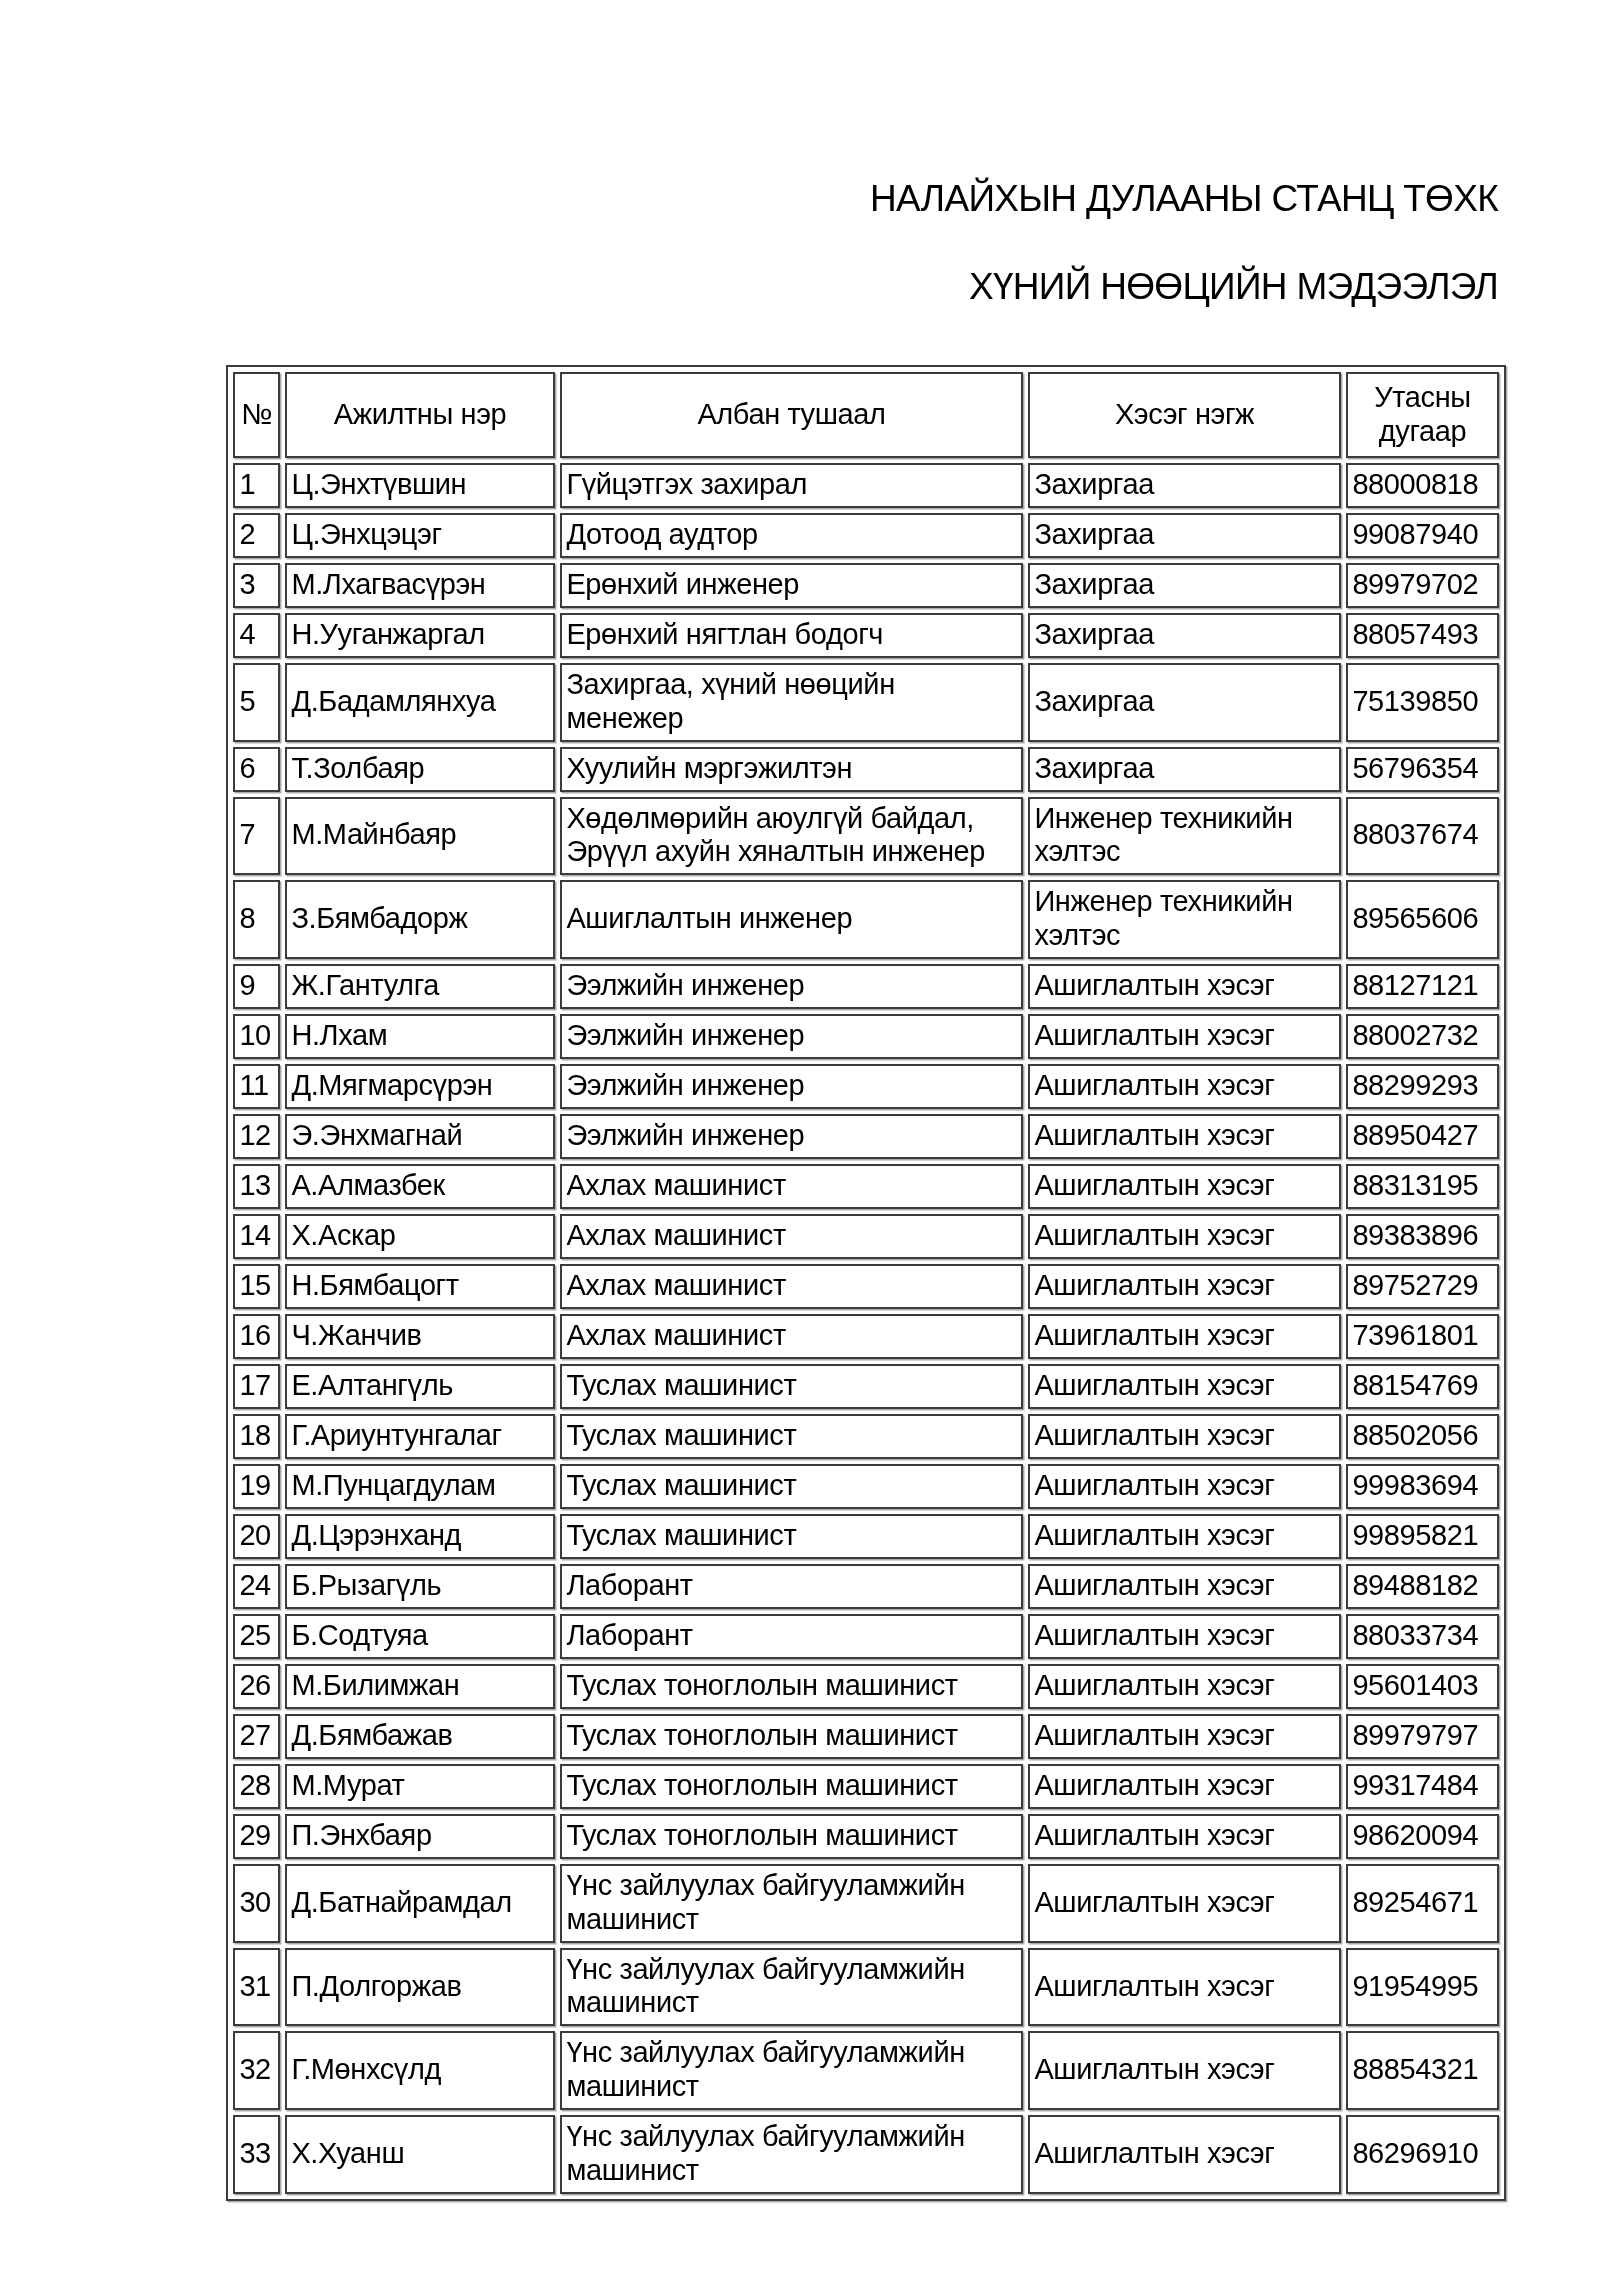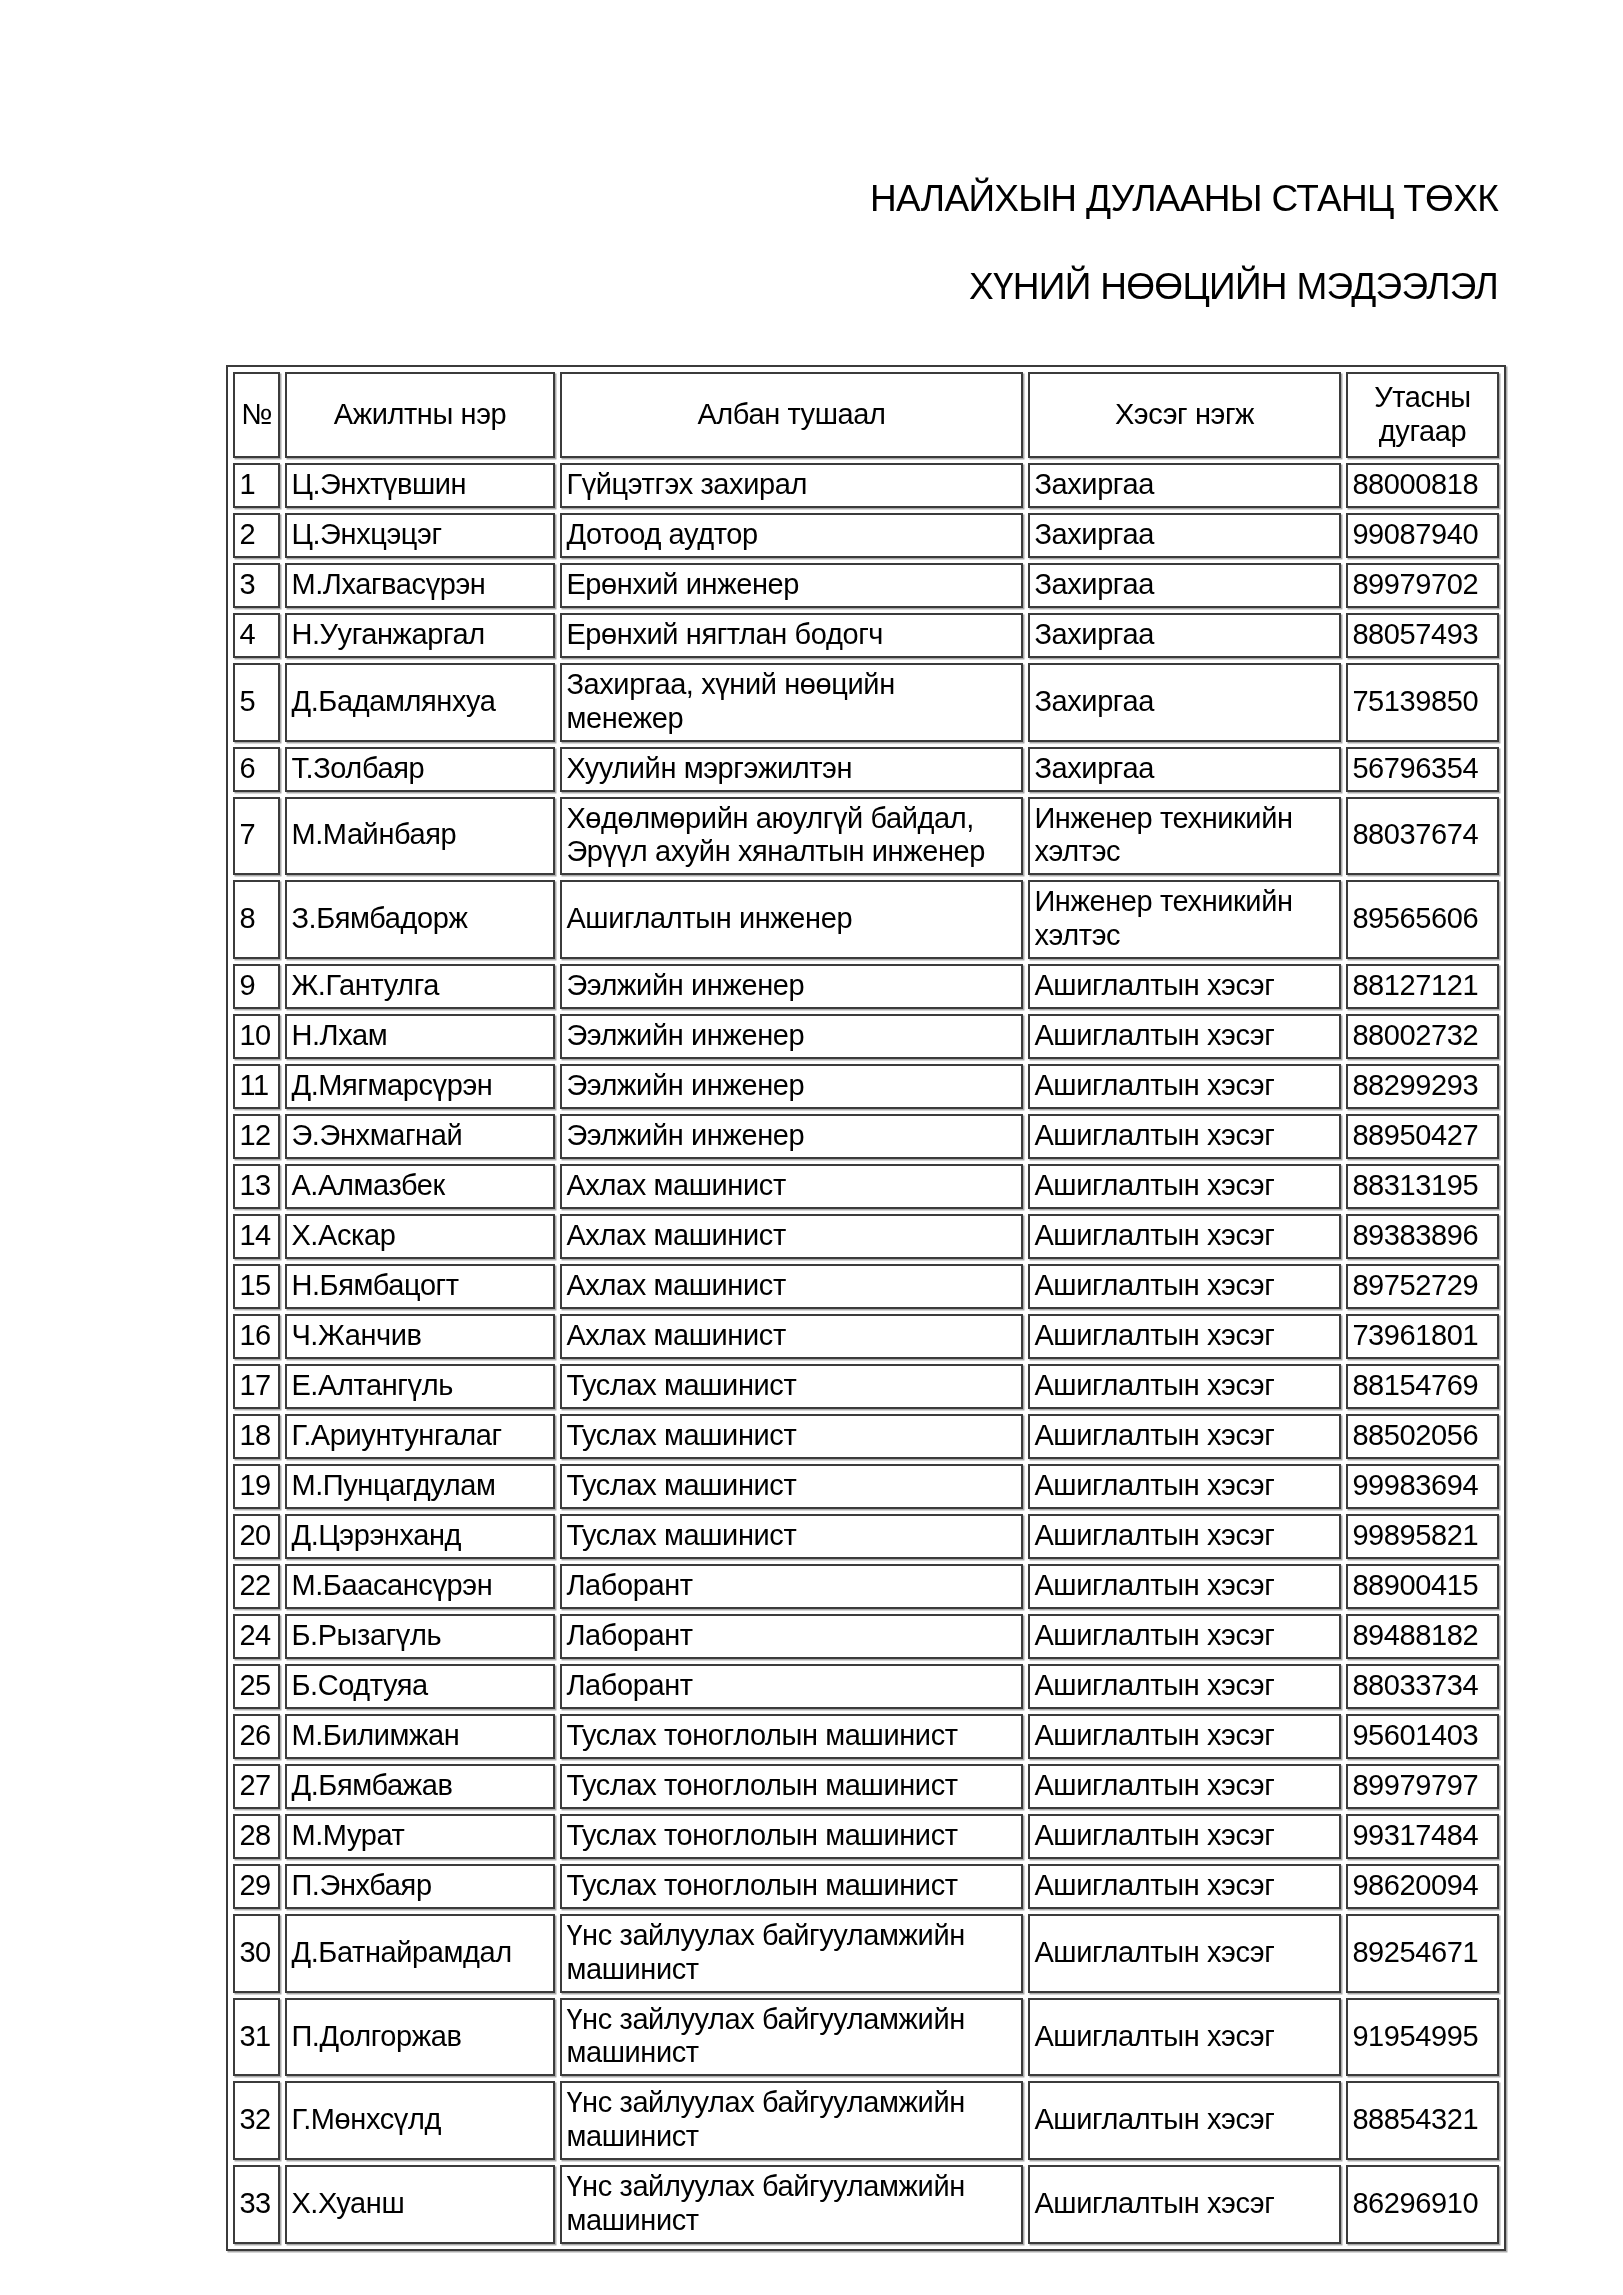--- a/index.html
+++ b/index.html
@@ -198,27 +198,20 @@
           <td>99983694</td>
         </tr>
         <tr>
           <td>20</td>
           <td>Д.Цэрэнханд</td>
           <td>Туслах машинист</td>
           <td>Ашиглалтын хэсэг</td>
           <td>99895821</td>
         </tr>
         <tr>
-          <td>22</td>
-          <td>М.Баасансүрэн</td>
-          <td>Лаборант</td>
-          <td>Ашиглалтын хэсэг</td>
-          <td>88900415</td>
-        </tr>
-        <tr>
           <td>24</td>
           <td>Б.Рызагүль</td>
           <td>Лаборант</td>
           <td>Ашиглалтын хэсэг</td>
           <td>89488182</td>
         </tr>
         <tr>
           <td>25</td>
           <td>Б.Содтуяа</td>
           <td>Лаборант</td>

